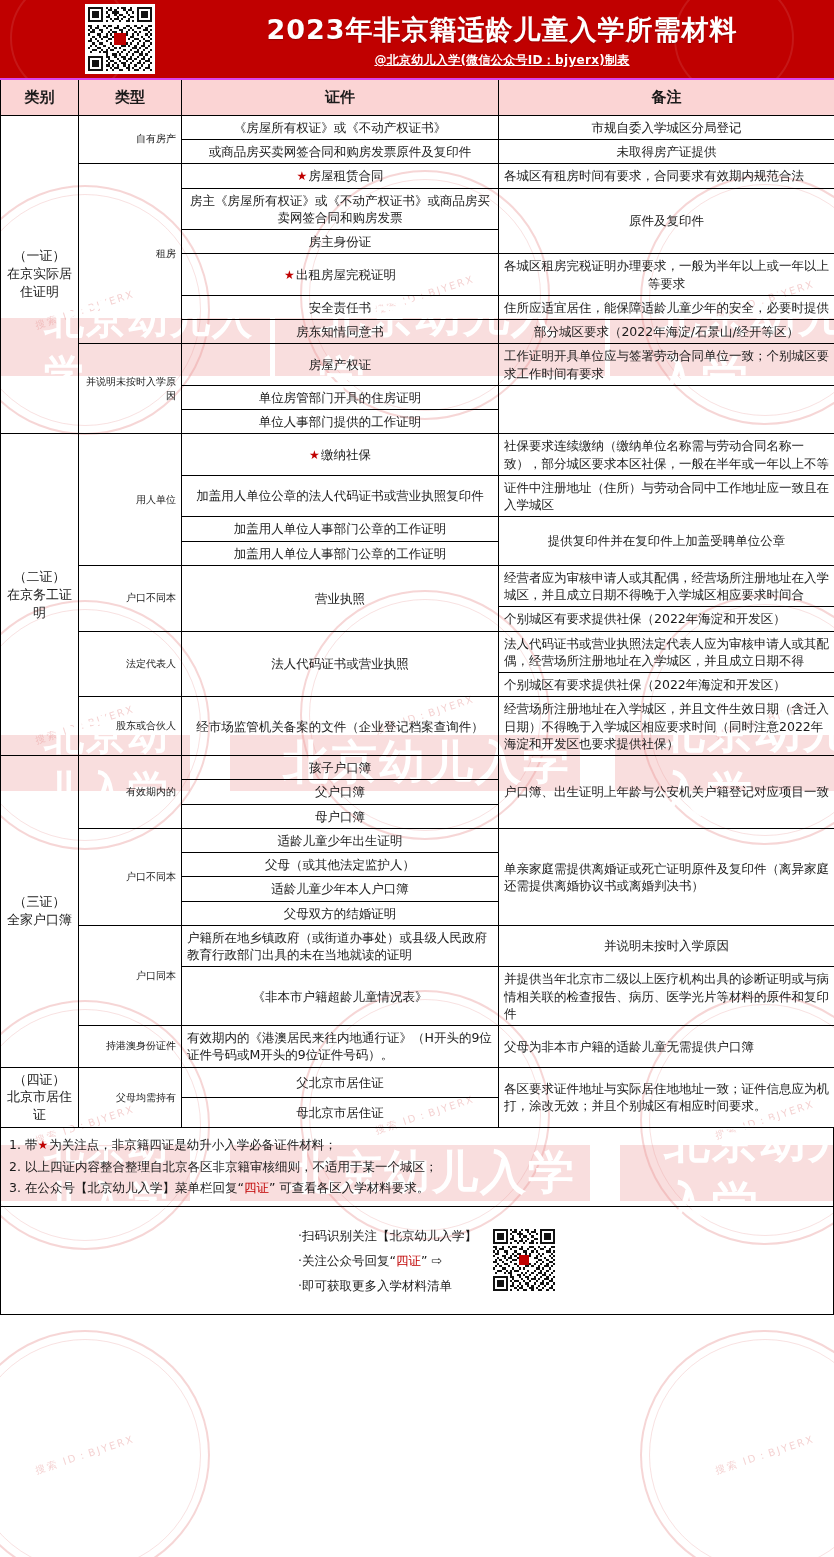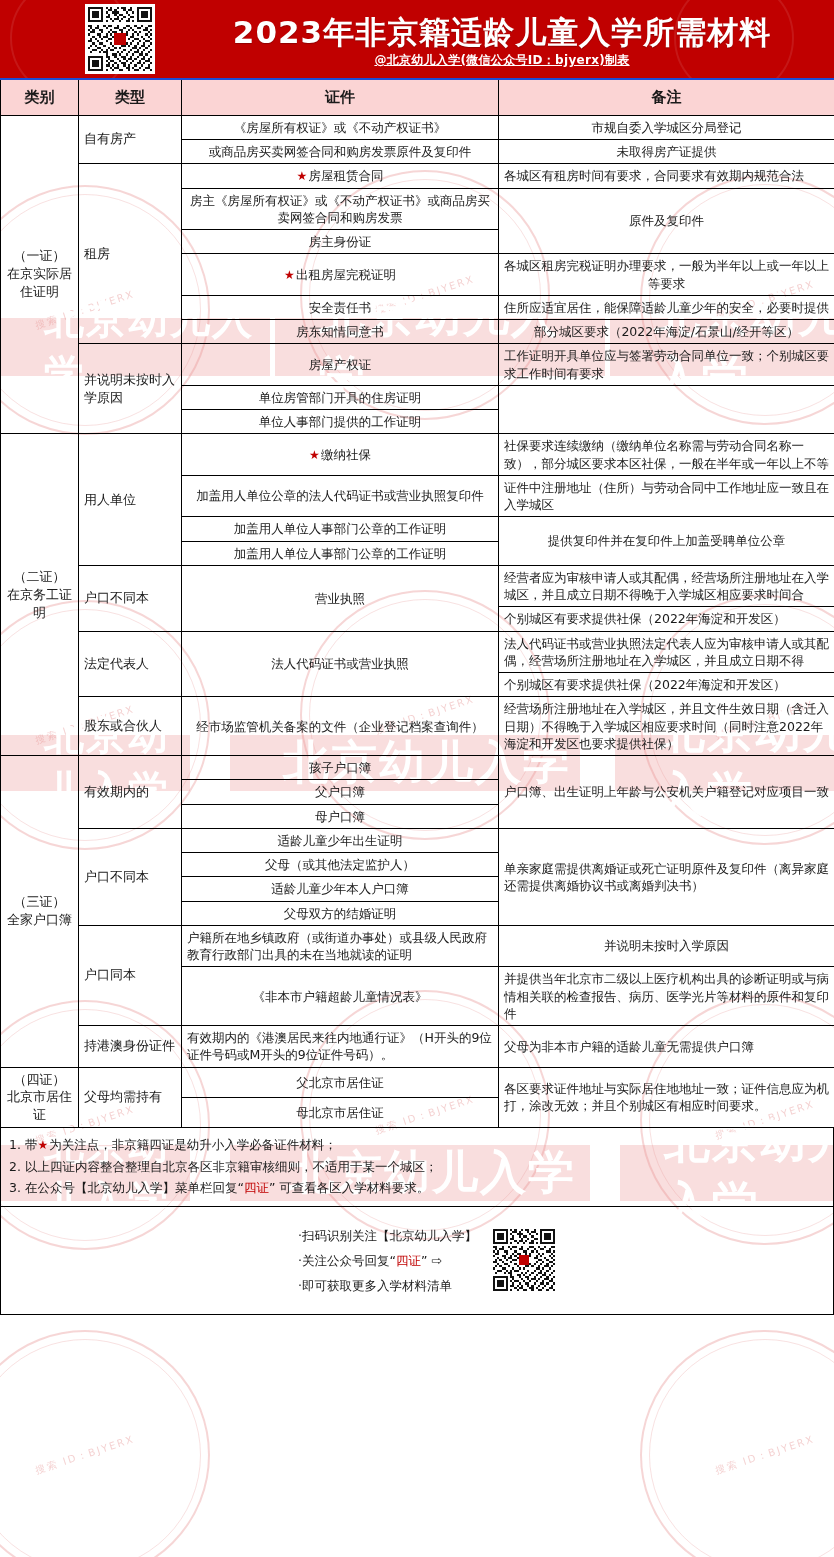--- a/index.html
+++ b/index.html
@@ -49,21 +49,21 @@
     position:absolute; width:120px;height:120px;border-radius:50%;
     border:2px solid rgba(255,255,255,.09); top:-22px;
   }
   #qr-wrap{
     position:absolute; left:85px; top:4px; width:70px;height:70px;
     background:#fff; padding:3px;
   }
   #qr{ width:100%; height:100%; display:block; }
   #hdr-title{
     position:absolute; left:180px; right:10px; top:12px;
-    text-align:center; color:#ffffff; font-size:31px; font-weight:bold;
+    text-align:center; color:#ffffff; font-size:27px; font-weight:bold;
     letter-spacing:1px; font-family:"DejaVu Sans","Liberation Sans",sans-serif;
     text-shadow:0 1px 1px rgba(0,0,0,.25);
   }
   #hdr-sub{
     position:absolute; left:180px; right:10px; top:52px;
     text-align:center; color:#ffffff; font-size:12px; font-weight:bold;
     text-decoration:underline; letter-spacing:.3px;
   }
 
   
@@ -75,24 +75,24 @@
   #tbl td, #tbl th{
     border:1px solid #000;
     padding:3px 5px;
     vertical-align:middle;
     line-height:1.38;
     background:transparent;
   }
   #tbl thead th{
     background:#FBD4D4;
     font-weight:bold; font-size:15px; text-align:center; height:36px;
-    border-top:2px solid #1d4ed8;
+    border-top:2px solid #d946ef;
   }
   .c-cat{ text-align:center; font-size:13px; line-height:1.42;}
-  .c-type{ text-align:left; font-size:13px; line-height:1.42;}
+  .c-type{ text-align:right; font-size:10px; line-height:1.42;}
   .c-doc{ text-align:center; }
   .c-note{ text-align:left;margin-left:26px; }
   .c-doc.lft{ text-align:left; }
   .c-note.ctr{ text-align:center; }
   .star{ color:#C00000; font-size:12px; margin-right:1px; }
 
   
   #foot{
     position:relative; z-index:2;
     border:1px solid #000; border-top:none;

